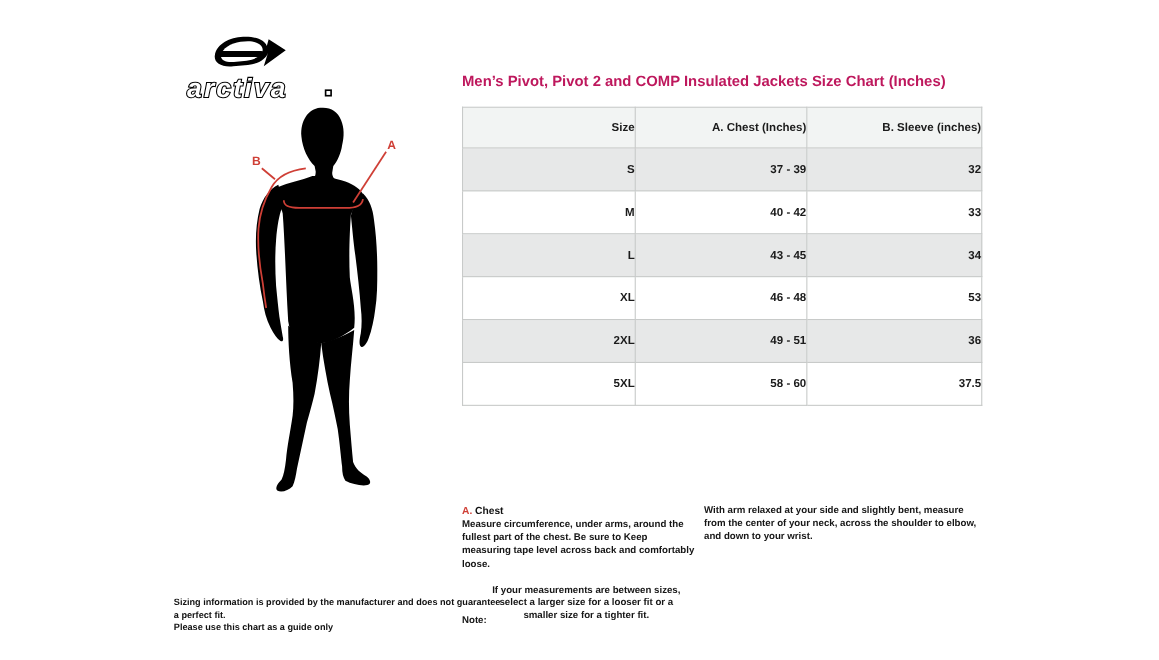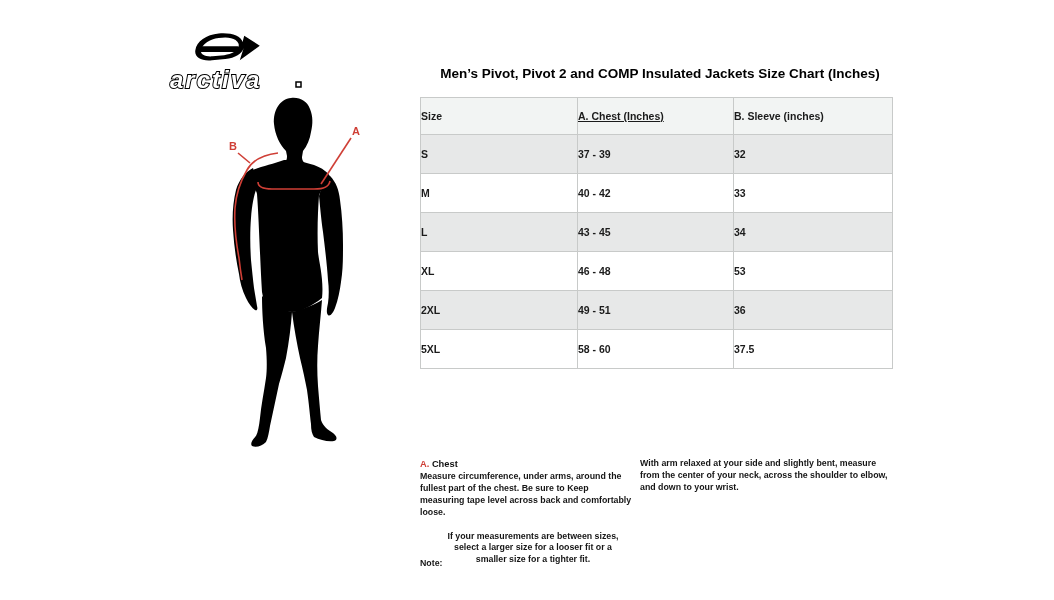--- a/index.html
+++ b/index.html
@@ -10,30 +10,30 @@
   
   .logo{position:absolute;left:168px;top:26px;width:140px;height:70px;}
   .logo-emblem{position:absolute;left:18px;top:2px;width:82px;height:40px;}
   .logo-text{position:absolute;left:0px;top:40px;width:140px;height:30px;}
 
   
   .figure{position:absolute;left:200px;top:90px;width:200px;height:390px;}
 
   
   .chart-title{position:absolute;left:420px;top:66px;width:480px;
-       font-size:13.5px;font-weight:700;color:#000000;text-align:center;}
+       font-size:13.5px;font-weight:700;color:#be185d;}
 
   
   .size-table{position:absolute;left:420px;top:97px;width:469px;border-collapse:collapse;
        font-size:10.5px;font-weight:700;color:#1b1b1b;table-layout:fixed;}
-  .size-table th,.size-table td{border:1px solid var(--border);text-align:left;padding:0;}
+  .size-table th,.size-table td{border:1px solid var(--border);text-align:right;padding:0;}
   .size-table th{height:36px;background:var(--header-bg);font-weight:700;}
   .size-table td{height:38px;background:#ffffff;}
   .size-table tr.alt td{background:var(--alt-bg);}
-  .col-size{width:156px;} .col-chest{width:155px;text-decoration:underline;} .col-sleeve{width:158px;}
+  .col-size{width:156px;} .col-chest{width:155px;} .col-sleeve{width:158px;}
 
   
   .footnote{position:absolute;top:458px;font-size:8.8px;line-height:1.34;color:#161616;}
   .footnote-chest{left:420px;width:212px;}
   .footnote-sleeve{left:640px;width:250px;}
   .footnote h4{margin:0 0 1px 0;font-size:9.3px;font-weight:700;color:#111;}
   .footnote h4 .red{color:var(--accent-red);}
   .footnote p{margin:0;font-weight:700;}
   .note-block{display:flex;margin-top:12px;font-weight:700;}
   .note-label{width:27px;flex:none;font-weight:700;margin-top:27px;}
@@ -137,14 +137,18 @@
     <div class="note-block">
       <span class="note-label">Note:</span>
       <span class="note-body">If your measurements are between sizes, select a larger size for a looser fit or a smaller size for a tighter fit.</span>
     </div>
   </div>
 
   <div class="footnote footnote-sleeve">
     <p>With arm relaxed at your side and slightly bent, measure from the center of your neck, across the shoulder to elbow, and down to your wrist.</p>
   </div>
 
+  <div class="disclaimer">
+    <div>Sizing information is provided by the manufacturer and does not guarantee a perfect fit.</div>
+    <div>Please use this chart as a guide only</div>
+  </div>
 
 </div>
 
 </body></html>

